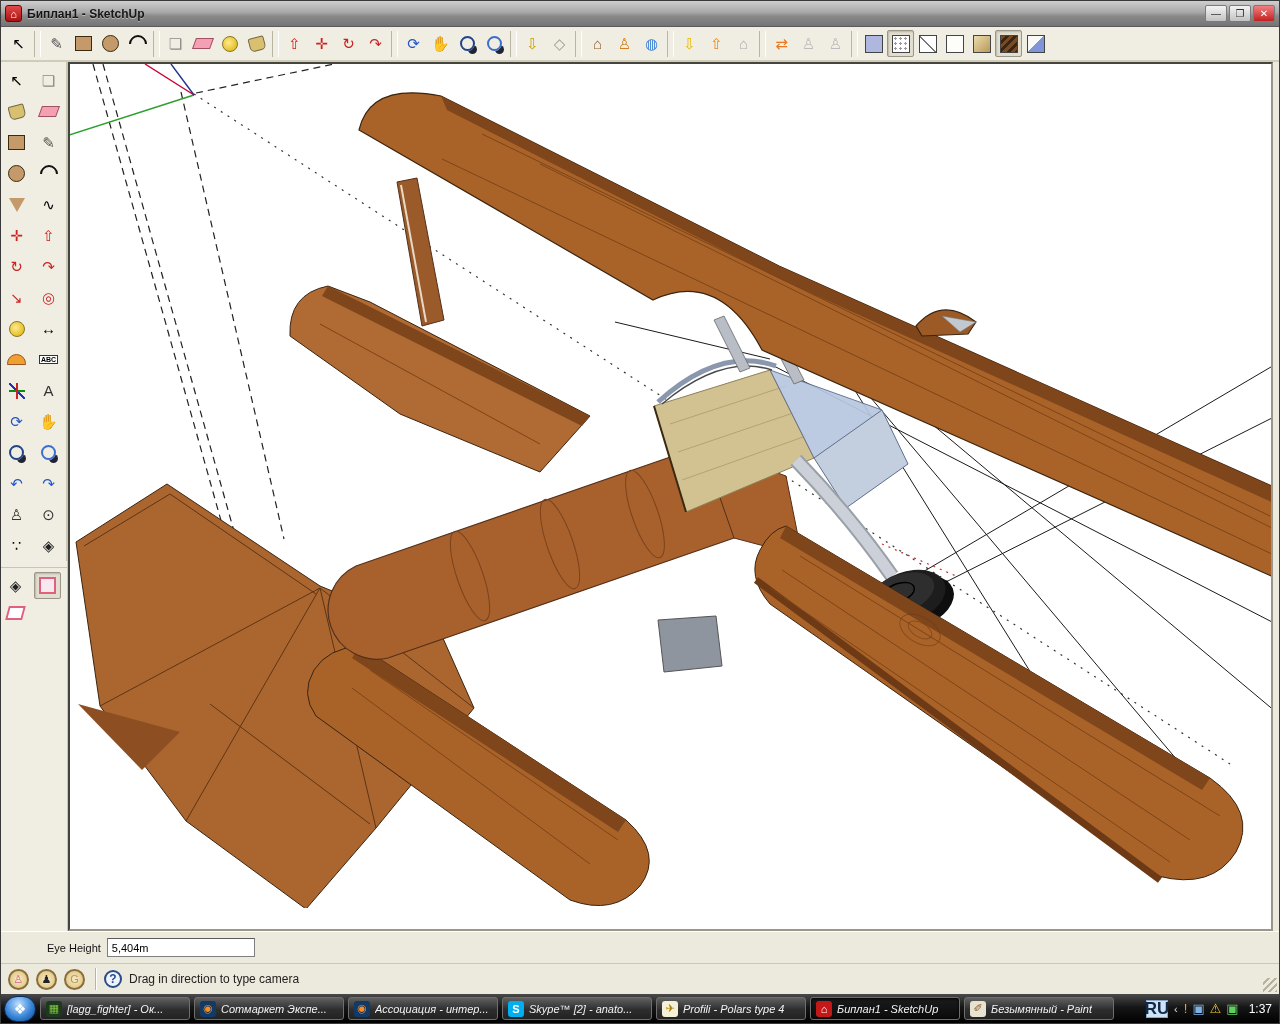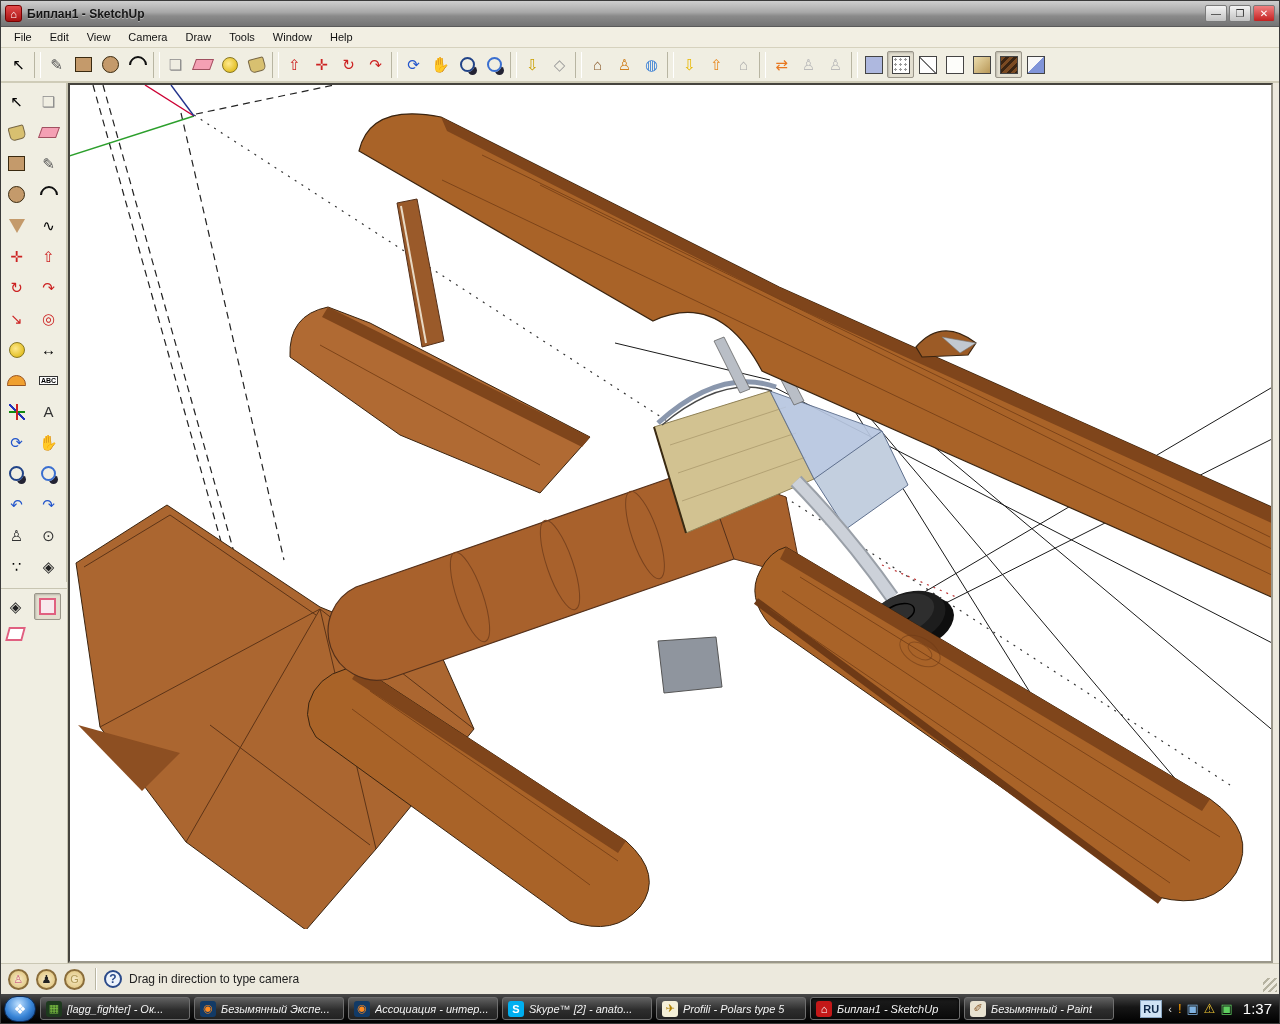--- a/index.html
+++ b/index.html
@@ -92,52 +92,41 @@
     background:radial-gradient(circle at 45% 30%,#bfe0ff,#3a86d8 55%,#0b3f86);
     border:1px solid #0a2c5c;color:#fff;font-size:14px;display:flex;align-items:center;justify-content:center;}
   .taskbtn{flex:1 1 0;max-width:150px;height:23px;border:1px solid #6e6e6e;border-radius:3px;
     background:linear-gradient(#606060,#2e2e2e 55%,#222);display:flex;align-items:center;padding:0 5px;gap:5px;
     color:#f2f2f2;font-size:11px;overflow:hidden;white-space:nowrap;}
   .taskbtn.active{background:linear-gradient(#1c1c1c,#0a0a0a);box-shadow:inset 0 1px 3px #000;}
   .tb-ico{width:16px;height:16px;border-radius:3px;flex:0 0 16px;display:flex;align-items:center;
     justify-content:center;font-size:11px;font-weight:bold;}
   .tb-label{overflow:hidden;text-overflow:ellipsis;font-style:italic;}
   .tray{margin-left:auto;display:flex;align-items:center;gap:6px;padding-right:4px;}
-  .lang{width:22px;height:18px;background:#cfe3f5;color:#102a4a;font-size:11px;font-weight:bold;
+  .lang{width:22px;height:18px;background:#cfe3f5;color:#102a4a;font-size:17px;font-weight:bold;
     display:flex;align-items:center;justify-content:center;border:1px solid #8aa6c2;}
   .chev{color:#ddd;font-size:11px;}
   .tray-ico{font-size:13px;line-height:1;}
-  .clock{color:#fff;font-size:15px;margin-left:4px;}
+  .clock{color:#fff;font-size:12px;margin-left:4px;}
 </style>
 </head>
 <body>
 
 <div class="app">
 
   <div class="titlebar">
     <div class="applogo">⌂</div>
     <div class="apptitle">Биплан1 - SketchUp</div>
     <div class="winbtns">
       <div class="winbtn">—</div>
       <div class="winbtn">❐</div>
       <div class="winbtn close">✕</div>
     </div>
   </div>
 
-  <div class="menubar">
-
-  <span class="menuitem">File</span>
-      <span class="menuitem">Edit</span>
-      <span class="menuitem">View</span>
-      <span class="menuitem">Camera</span>
-      <span class="menuitem">Draw</span>
-      <span class="menuitem">Tools</span>
-      <span class="menuitem">Window</span>
-      <span class="menuitem">Help</span>
-    </div>
 
   <div class="toolbar">
 
   <span class="tbico" style="color: rgb(0, 0, 0);">
         <span class="g">↖</span>
       </span>
       <span class="tbico sep"></span>
       <span class="tbico" style="color: rgb(85, 85, 85);">
         <span class="g">✎</span>
       </span>
@@ -484,20 +473,24 @@
 
         <g>
           <path d="M327,118 L347,114 L374,256 L352,262 Z" fill="#9a5a2a" stroke="#54301a" stroke-width="1"></path>
           <line x1="331" y1="121" x2="356" y2="258" stroke="#e8d9c4" stroke-width="2"></line>
         </g>
       </svg>
     </div>
     <div class="rightpad"></div>
   </div>
 
+  <div class="vcbbar">
+    <span class="vcblabel">Eye Height</span>
+    <input class="vcbinput" type="text" value="5,404m" style="">
+  </div>
 
   <div class="statusbar">
     <span style="display:flex;align-items:center;">
 
     <span class="medal" style="color: rgb(208, 106, 138);">
           <span class="g">♙</span>
         </span>
         <span class="medal" style="color: rgb(34, 34, 34);">
           <span class="g">♟</span>
         </span>
@@ -514,33 +507,33 @@
   <div class="taskbar">
     <div class="orb">❖</div>
     <span style="display:flex;flex:1 1 auto;gap:4px;min-width:0;">
 
     <span class="taskbtn">
           <span class="tb-ico" style="color: rgb(125, 194, 66); background: rgb(30, 58, 30);">▦</span>
           <span class="tb-label">[lagg_fighter] - Ок...</span>
         </span>
         <span class="taskbtn">
           <span class="tb-ico" style="color: rgb(255, 138, 30); background: rgb(18, 58, 102);">◉</span>
-          <span class="tb-label">Безымянный Экспе...</span>
+          <span class="tb-label">Сотмаркет Экспе...</span>
         </span>
         <span class="taskbtn">
           <span class="tb-ico" style="color: rgb(255, 138, 30); background: rgb(18, 58, 102);">◉</span>
           <span class="tb-label">Ассоциация - интер...</span>
         </span>
         <span class="taskbtn">
           <span class="tb-ico" style="color: rgb(255, 255, 255); background: rgb(0, 175, 240);">S</span>
           <span class="tb-label">Skype™ [2] - anato...</span>
         </span>
         <span class="taskbtn">
           <span class="tb-ico" style="color: rgb(176, 128, 0); background: rgb(245, 240, 216);">✈</span>
-          <span class="tb-label">Profili - Polars type 5</span>
+          <span class="tb-label">Profili - Polars type 4</span>
         </span>
         <span class="taskbtn active">
           <span class="tb-ico" style="color: rgb(255, 255, 255); background: rgb(196, 24, 24);">⌂</span>
           <span class="tb-label">Биплан1 - SketchUp</span>
         </span>
         <span class="taskbtn">
           <span class="tb-ico" style="color: rgb(138, 90, 42); background: rgb(232, 226, 208);">✐</span>
           <span class="tb-label">Безымянный - Paint</span>
         </span>
       </span>

